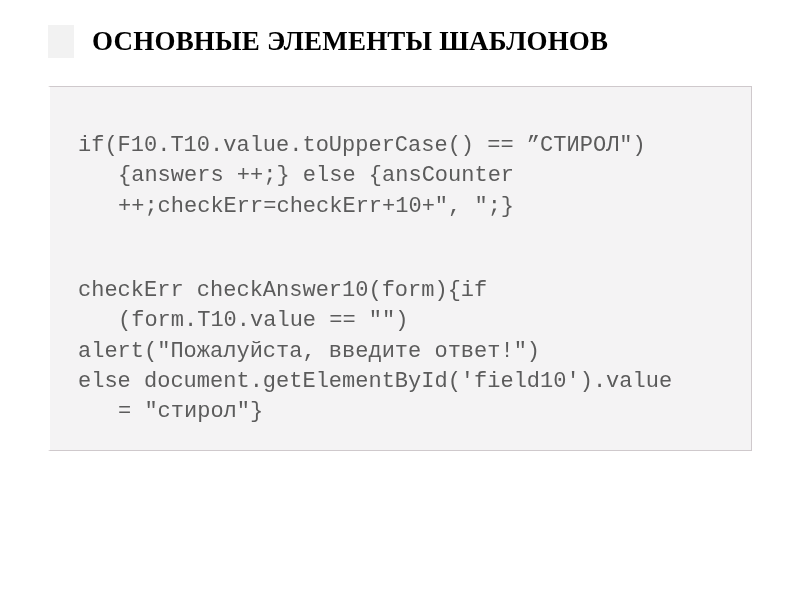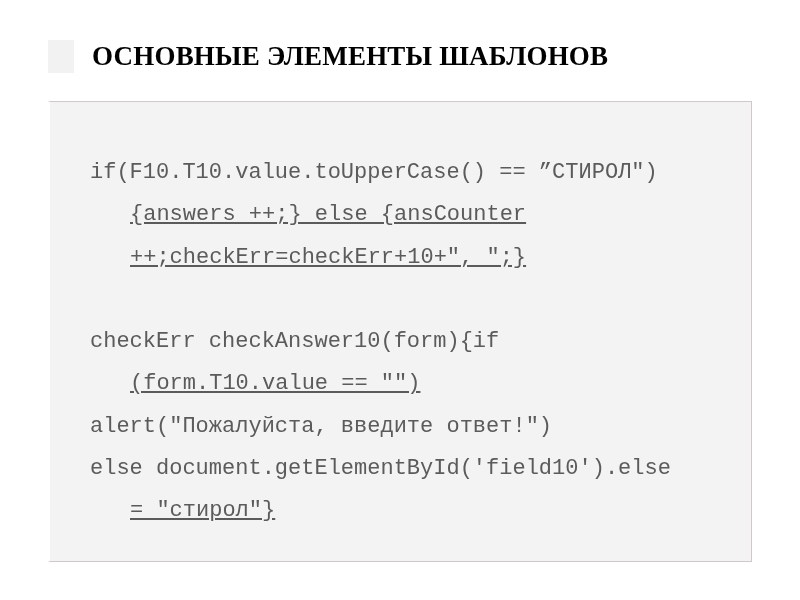--- a/index.html
+++ b/index.html
@@ -6,21 +6,21 @@
   body {
     width: 800px;
     height: 600px;
     background: #ffffff;
     font-family: "Times New Roman", Georgia, serif;
     overflow: hidden;
   }
   .slide {
     width: 100%;
     height: 100%;
-    padding: 40px 48px 24px 48px;
+    padding: 25px 48px 24px 48px;
   }
   .header-block {
     margin-bottom: 28px;
     padding-left: 18px;
     border-left: 26px solid #f2f2f2;
   }
   .header-block h1 {
     font-size: 27px;
     font-weight: bold;
     line-height: 1.22;
@@ -37,28 +37,27 @@
     background: #f4f3f4;
     border: 1px solid #cfc9cc;
     border-left: 2px solid #ffffff;
     padding: 44px 22px 22px 28px;
     font-family: "Courier New", Courier, monospace;
     font-size: 22px;
     line-height: 1.38;
     color: #5b5b5b;
   }
   .code-panel p {
-    margin: 12px;
+    margin: 0;
   }
   .block1 {
     margin-bottom: 54px;
   }
   .indent {
     padding-left: 40px;
-    text-decoration: underline;
   }
 </style>
 </head>
 <body>
 
 <div class="slide">
 
   <div class="header-block">
     <h1>ОСНОВНЫЕ ЭЛЕМЕНТЫ ШАБЛОНОВ</h1>
   </div>
@@ -66,18 +65,18 @@
   <div class="code-panel">
     <div class="block1">
       <p>if(F10.T10.value.toUpperCase() == ”СТИРОЛ")</p>
       <p class="indent">{answers ++;} else {ansCounter</p>
       <p class="indent">++;checkErr=checkErr+10+", ";}</p>
     </div>
     <div class="block2">
       <p>checkErr checkAnswer10(form){if</p>
       <p class="indent">(form.T10.value == "")</p>
       <p>alert("Пожалуйста, введите ответ!")</p>
-      <p>else document.getElementById('field10').else</p>
+      <p>else document.getElementById('field10').value</p>
       <p class="indent">= "стирол"}</p>
     </div>
   </div>
 
 </div>
 
 </body></html>

